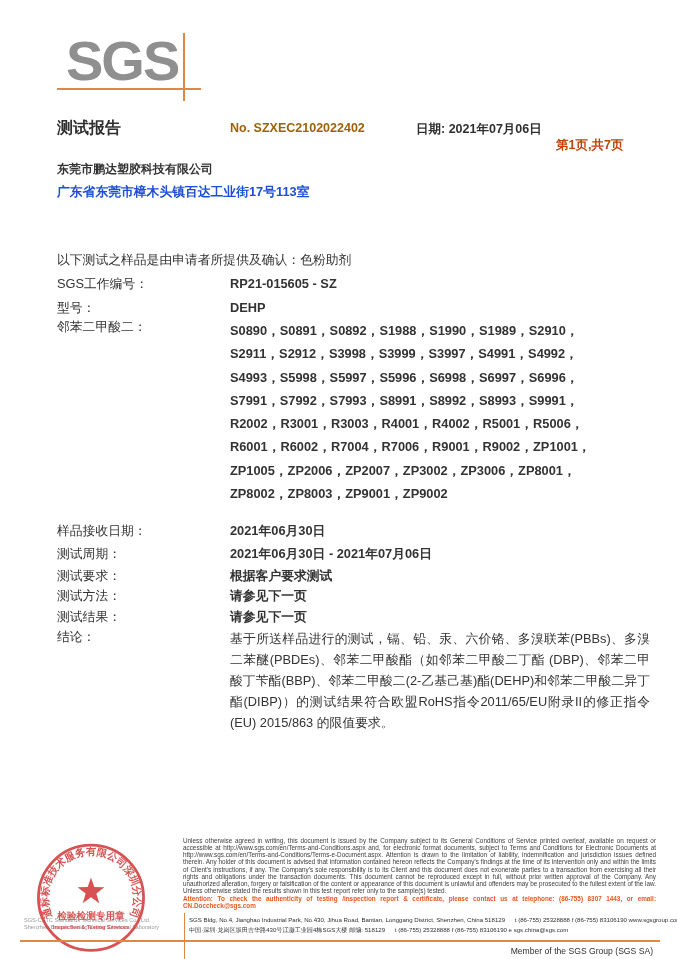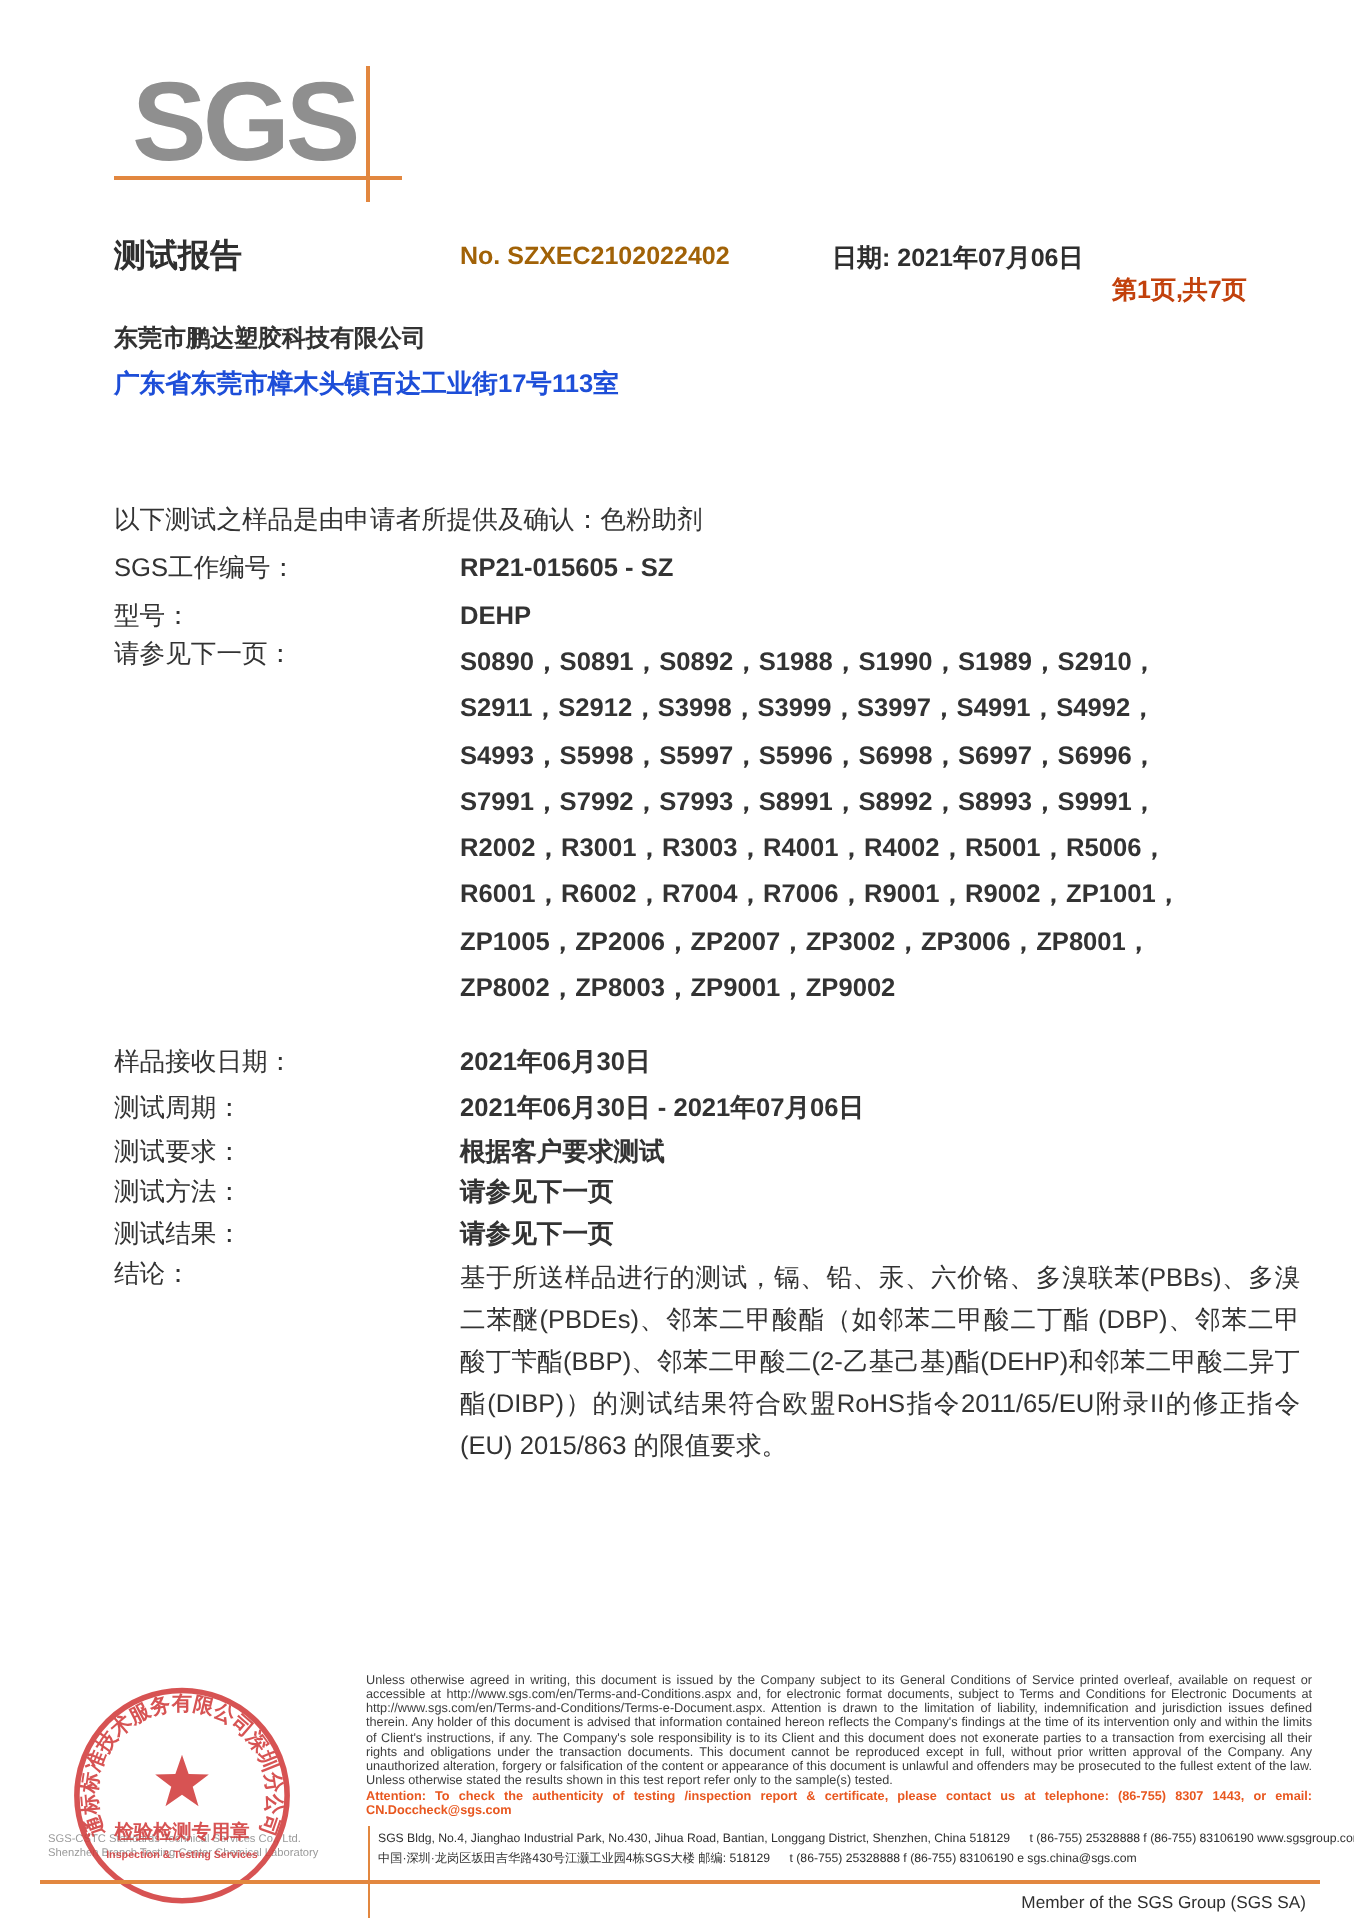--- a/index.html
+++ b/index.html
@@ -59,21 +59,21 @@
 
   <div class="row" style="top:276px">
     <span class="lbl">SGS工作编号：</span>
     <span class="val">RP21-015605 - SZ</span>
   </div>
   <div class="row" style="top:300px">
     <span class="lbl">型号：</span>
     <span class="val">DEHP</span>
   </div>
   <div class="row" style="top:319px">
-    <span class="lbl">请参见下一页：</span>
+    <span class="lbl">邻苯二甲酸二：</span>
     <div class="val ref-lines">
       <div>S0890，S0891，S0892，S1988，S1990，S1989，S2910，</div>
       <div>S2911，S2912，S3998，S3999，S3997，S4991，S4992，</div>
       <div>S4993，S5998，S5997，S5996，S6998，S6997，S6996，</div>
       <div>S7991，S7992，S7993，S8991，S8992，S8993，S9991，</div>
       <div>R2002，R3001，R3003，R4001，R4002，R5001，R5006，</div>
       <div>R6001，R6002，R7004，R7006，R9001，R9002，ZP1001，</div>
       <div>ZP1005，ZP2006，ZP2007，ZP3002，ZP3006，ZP8001，</div>
       <div>ZP8002，ZP8003，ZP9001，ZP9002</div>
     </div>

